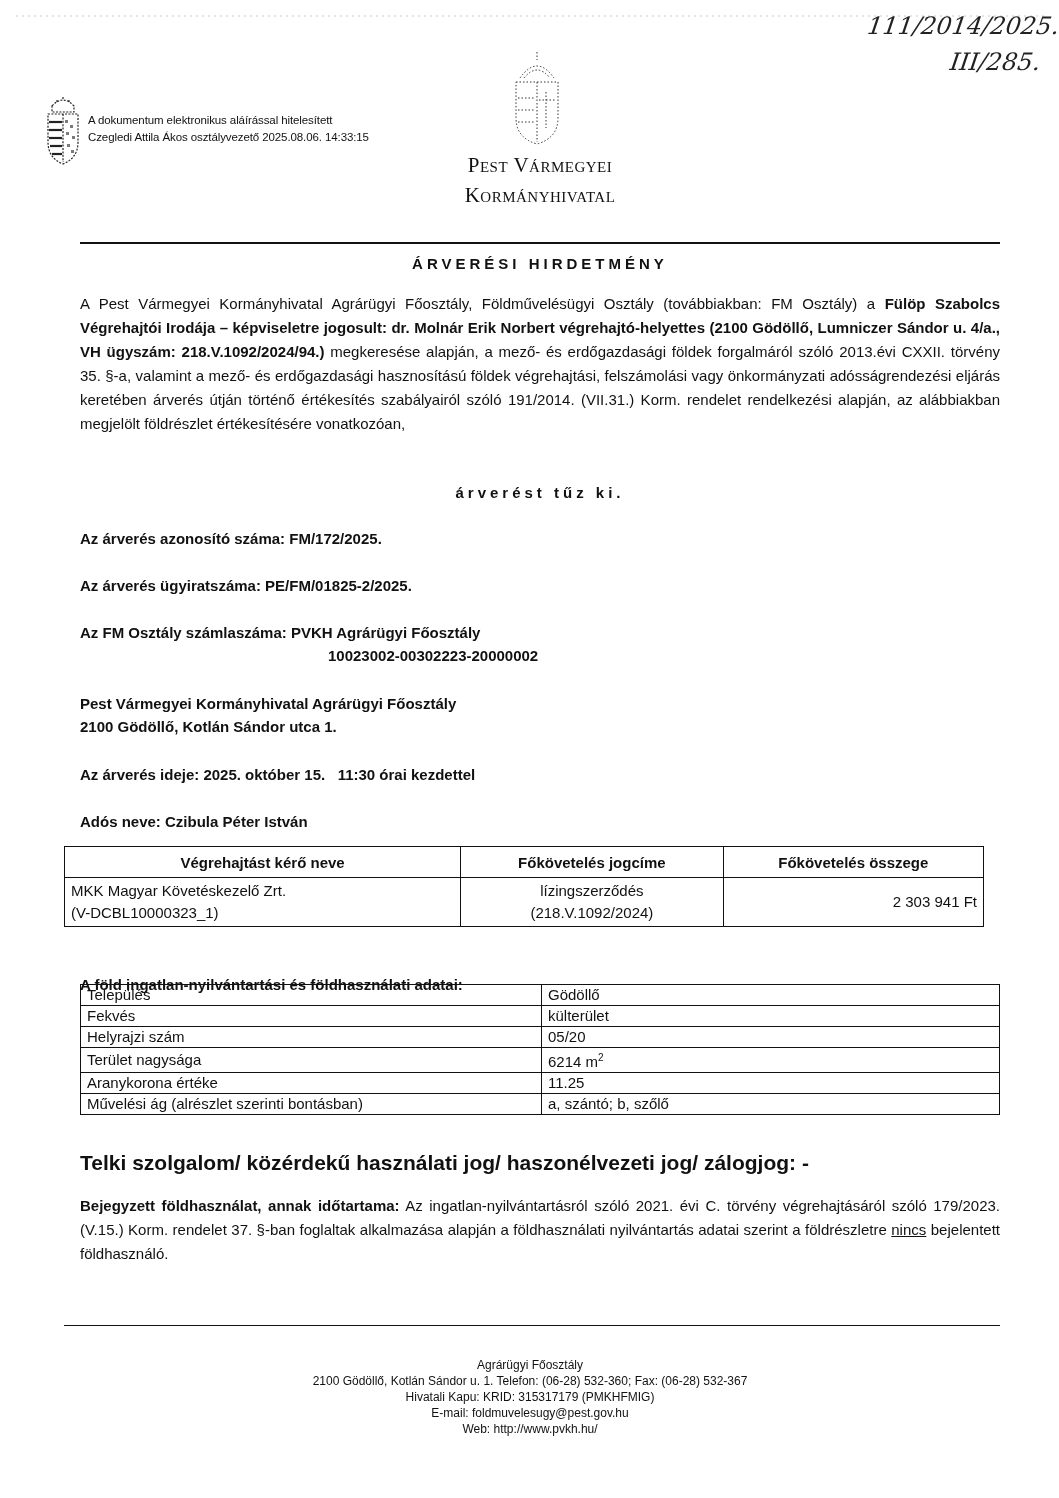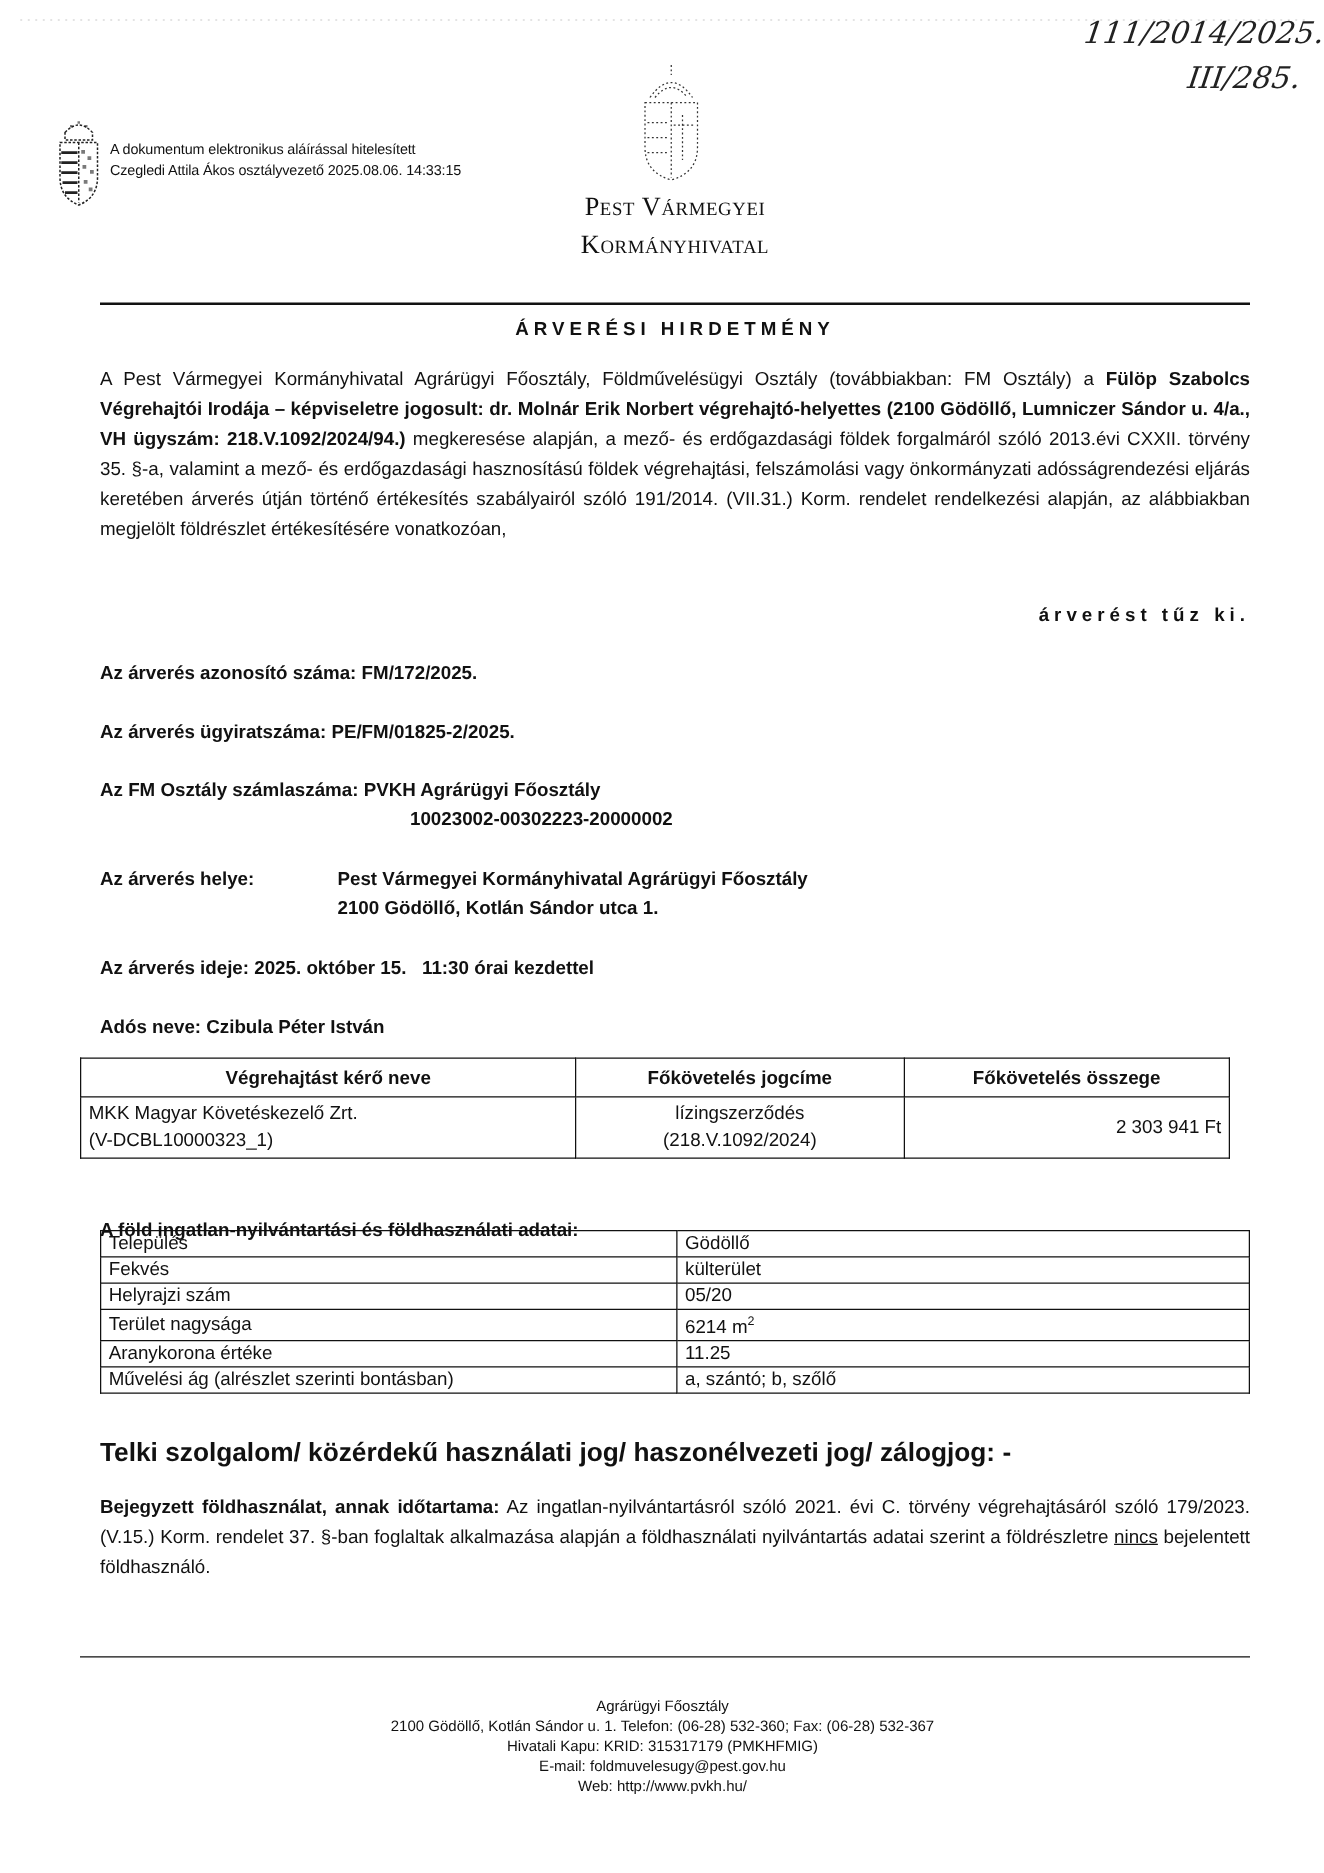--- a/index.html
+++ b/index.html
@@ -19,21 +19,21 @@
       font-family: "Liberation Serif", serif; font-size: 21px; line-height: 30px; letter-spacing: 0.5px; font-variant: small-caps; }
     .handwriting { left: 865px; top: 8px; font-family: "DejaVu Serif", serif; font-style: italic;
       font-size: 24px; line-height: 36px; color: #222; transform: skewX(-8deg); }
     .handwriting .l2 { display: block; padding-left: 88px; }
     .rule { height: 1.5px; background: #111; }
     .rule-top { left: 80px; top: 242px; width: 920px; }
     .title { left: 80px; top: 255px; width: 920px; text-align: center; font-weight: bold;
       font-size: 15px; letter-spacing: 4px; }
     .body-text { left: 80px; width: 920px; font-size: 15px; line-height: 24px; text-align: justify; }
     .intro { top: 292px; }
-    .announce { left: 80px; top: 484px; width: 920px; text-align: right; font-weight: bold; font-size: 15px; letter-spacing: 4px; }
+    .announce { left: 80px; top: 484px; width: 920px; text-align: center; font-weight: bold; font-size: 15px; letter-spacing: 4px; }
     .field { left: 80px; font-size: 15px; font-weight: bold; line-height: 23px; }
     .acct-line2 { padding-left: 248px; }
     .place-wrap { display: flex; }
     .place-lbl { width: 190px; }
     table { border-collapse: collapse; }
     .claims { left: 64px; top: 846px; width: 920px; font-size: 15px; }
     .claims th, .claims td { border: 1.5px solid #111; padding: 2px 6px; }
     .claims th { font-weight: bold; height: 26px; }
     .claims td { line-height: 22px; }
     .claims .c1 { width: 400px; text-align: left; }
@@ -133,21 +133,20 @@
 <div class="abs field" style="top:621px">
   <div>
     <span>Az FM Osztály számlaszáma:</span>
     <span>PVKH Agrárügyi Főosztály</span>
   </div>
   <div class="acct-line2">10023002-00302223-20000002</div>
 </div>
 
 <div class="abs field" style="top:692px">
   <div class="place-wrap">
-    <div class="place-lbl">Az árverés helye:</div>
     <div>
       <div>Pest Vármegyei Kormányhivatal Agrárügyi Főosztály</div>
       <div>2100 Gödöllő, Kotlán Sándor utca 1.</div>
     </div>
   </div>
 </div>
 
 <div class="abs field" style="top:763px; white-space:pre"><span>Az árverés ideje:</span> <span>2025. október 15.   11:30 órai kezdettel</span></div>
 
 <div class="abs field" style="top:810px">

